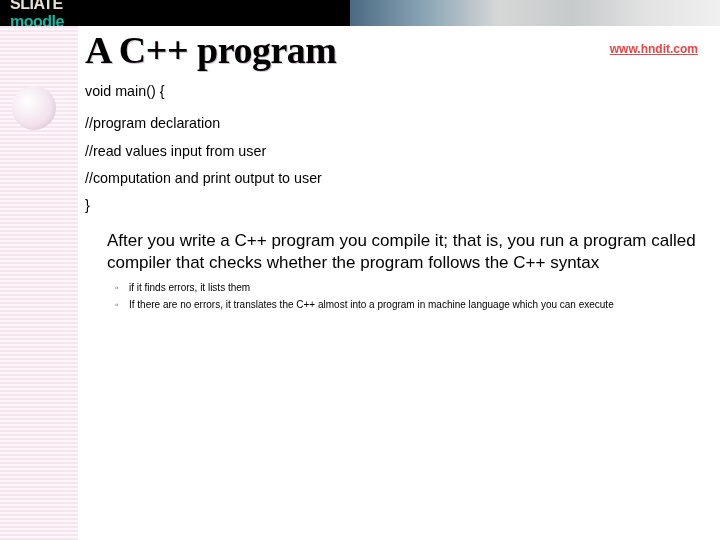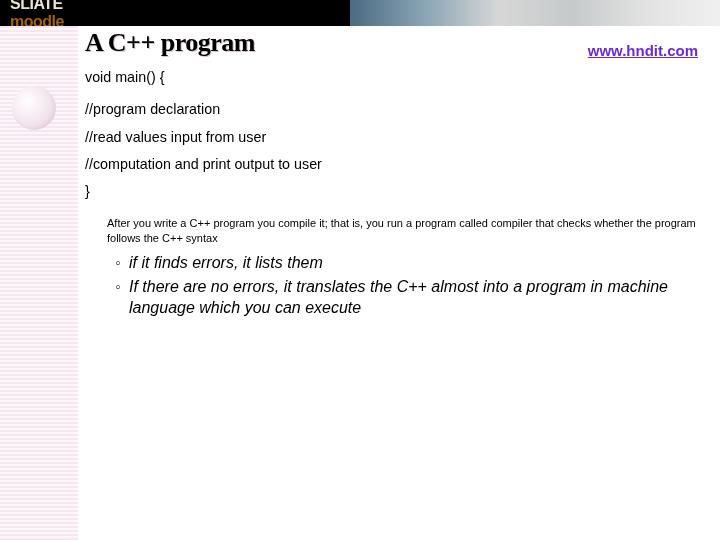--- a/index.html
+++ b/index.html
@@ -1,33 +1,33 @@
 <!DOCTYPE html>
 <html><head>
 <meta charset="utf-8">
 <style>
   * { box-sizing: border-box; margin: 0; padding: 0; }
   html, body { width: 720px; height: 540px; font-family: Arial, Helvetica, sans-serif; background: #fff; overflow: hidden; }
   .slide { position: relative; width: 720px; height: 540px; }
   .topbar { position: absolute; top: 0; left: 0; right: 0; height: 26px; background: #000; display: flex; align-items: center; }
   .topbar .brand { color: #e9e3cf; font-weight: bold; font-size: 16px; letter-spacing: -0.5px; padding-left: 10px; }
-  .topbar .brand strong { color: #a16207; }
+  .topbar .brand strong { color: #14b8a6; }
   .topbar .photo { position: absolute; right: 0; top: 0; height: 26px; width: 370px; background: linear-gradient(90deg,#4b6a83 0%, #89a4b4 20%, #d7d7d7 40%, #c6cacb 60%, #e2e2e2 80%, #f0f0f0 100%); }
   .sidebar { position: absolute; left: 0; top: 26px; bottom: 0; width: 78px; background: repeating-linear-gradient(0deg,#f6e6ef 0,#f6e6ef 2px,#fdf6fa 2px,#fdf6fa 4px); }
   .sidebar::before { content: ""; position: absolute; left: 12px; top: 60px; width: 44px; height: 44px; border-radius: 50%; background: radial-gradient(circle at 35% 35%, #fff 0%, #f3e4ee 55%, #e7d1e0 100%); box-shadow: inset -2px -2px 4px rgba(0,0,0,0.05); }
   .content { position: absolute; left: 85px; right: 20px; top: 26px; bottom: 10px; }
-  .title { font-family: Georgia, "Times New Roman", serif; font-size: 26px; color: #000; margin-top: 2px; margin-bottom: 10px; text-shadow: 1px 1px 0 #d3c5cf; letter-spacing: -0.5px; }
-  .url { position: absolute; right: 22px; top: 42px; font-size: 15px; font-weight: bold; color: #6d28d9; text-decoration: underline; }
+  .title { font-family: Georgia, "Times New Roman", serif; font-size: 38px; color: #000; margin-top: 2px; margin-bottom: 10px; text-shadow: 1px 1px 0 #d3c5cf; letter-spacing: -0.5px; }
+  .url { position: absolute; right: 22px; top: 42px; font-size: 12px; font-weight: bold; color: #ef4444; text-decoration: underline; }
   .body { font-size: 14.3px; color: #000; line-height: 1.28; }
   .body p { margin-bottom: 8px; }
   .hang { padding-left: 24px; text-indent: -24px; font-weight: bold; margin-bottom: 10px; }
   .codecmt { font-weight: normal; }
   .codelist p { margin-bottom: 9px; }
-  .after { font-size: 11px; padding-left: 22px; margin-top: 16px; line-height: 1.28; }
-  .sub { list-style: none; padding-left: 30px; margin-top: 6px; font-size: 16px; font-style: italic; }
+  .after { font-size: 17px; padding-left: 22px; margin-top: 16px; line-height: 1.28; }
+  .sub { list-style: none; padding-left: 30px; margin-top: 6px; font-size: 10px; }
   .sub li { margin-bottom: 4px; position: relative; padding-left: 14px; }
   .sub li::before { content: "◦"; position: absolute; left: 0; top: 0; color: #333; }
 </style>
 </head>
 <body>
 
 <div class="slide">
   <div class="topbar">
     <span class="brand">
       <span>SLIATE</span><br>

